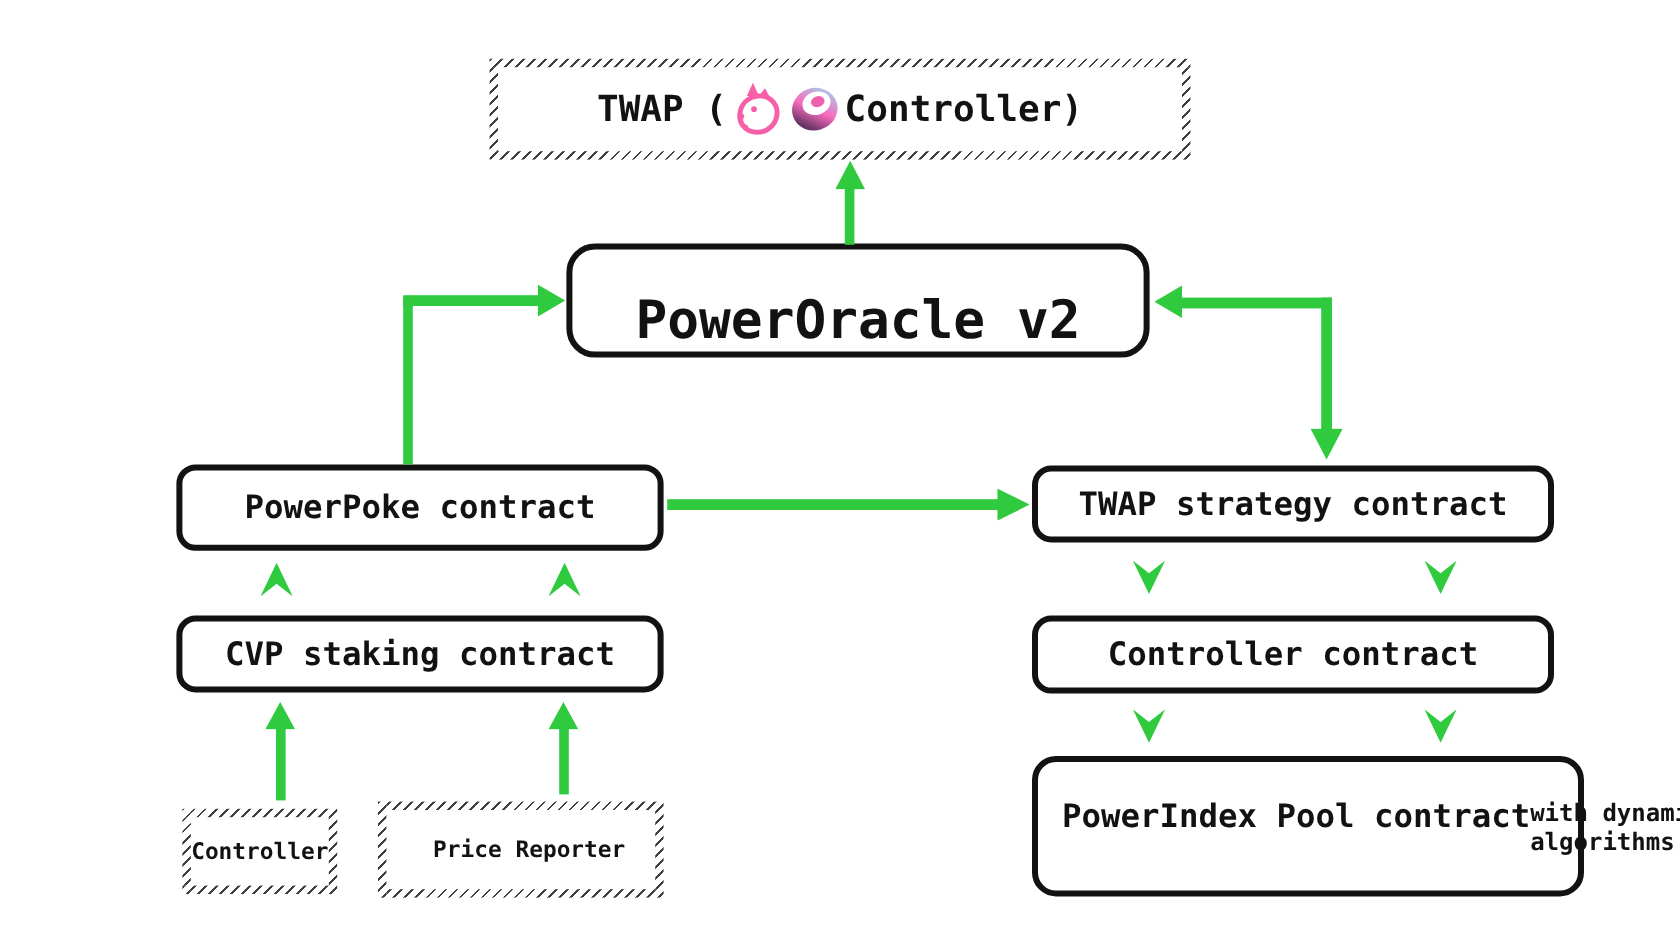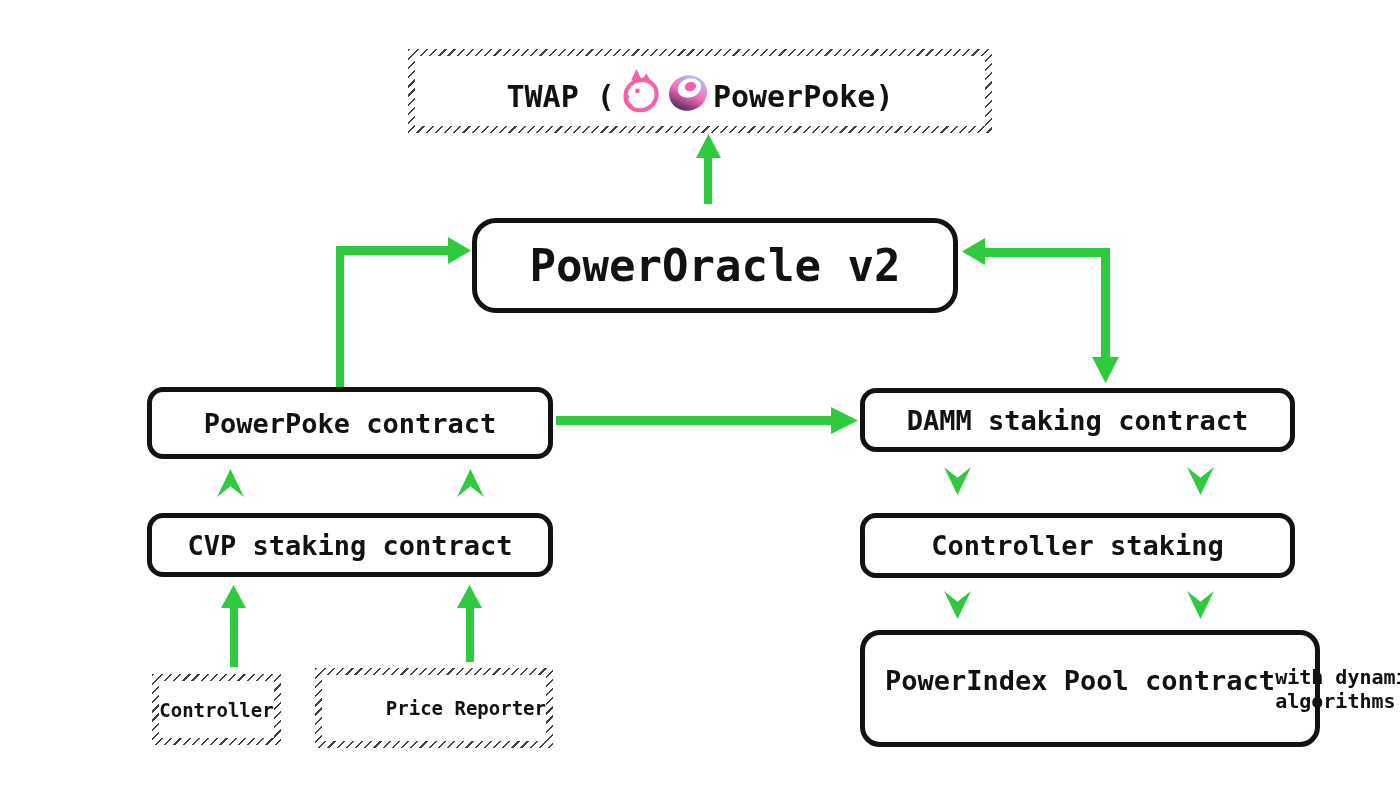--- a/index.html
+++ b/index.html
@@ -26,21 +26,21 @@
     display:flex;align-items:center;justify-content:center;font-weight:bold;
   }
   .stem{position:absolute;background:var(--green);}
   .head{position:absolute;background:var(--green);}
   .head-up{clip-path:polygon(50% 0,100% 100%,0 100%);}
   .head-down{clip-path:polygon(0 0,100% 0,50% 100%);}
   .head-left{clip-path:polygon(0 50%,100% 0,100% 100%);}
   .head-right{clip-path:polygon(0 0,100% 50%,0 100%);}
   .chev-up{position:absolute;background:var(--green);clip-path:polygon(50% 0,100% 100%,50% 62%,0 100%);}
   .chev-down{position:absolute;background:var(--green);clip-path:polygon(0 0,50% 38%,100% 0,50% 100%);}
-  .twap-row{display:flex;align-items:flex-end;gap:4px;font-size:30px;font-weight:bold;}
+  .twap-row{display:flex;align-items:center;gap:4px;font-size:30px;font-weight:bold;}
   .multi{display:flex;flex-direction:row;align-items:flex-start;justify-content:center;white-space:nowrap;}
   .pi-title{font-size:27px;font-weight:bold;line-height:1.2;}
   .pi-sub{font-size:20px;font-weight:bold;line-height:1.2;white-space:normal;}
 </style>
 </head>
 <body>
 
 <div class="canvas">
 
   <div class="hatched" style="left:408px;top:49px;width:584px;height:84px;">
@@ -64,52 +64,52 @@
               <stop offset="1" stop-color="#141432"></stop>
             </linearGradient>
           </defs>
           <g transform="rotate(-18 22 22)">
             <ellipse cx="22" cy="22" rx="20" ry="18.5" fill="url(#sg)"></ellipse>
             <ellipse cx="25" cy="17.5" rx="12.5" ry="10" fill="#ffffff"></ellipse>
             <ellipse cx="26.5" cy="16.5" rx="6" ry="4.8" fill="#ef5fb0"></ellipse>
           </g>
         </svg>
       </span>
-      <span>PowerPoke)</span>
+      <span>Controller)</span>
     </div>
   </div>
 
-  <div class="box r22" style="left:472px;top:218px;width:486px;height:95px;font-size:44px;">
+  <div class="box r22" style="left:472px;top:203px;width:486px;height:95px;font-size:44px;align-items:flex-end;">
     <span>PowerOracle v2</span>
   </div>
 
   <div class="box r16" style="left:147px;top:387px;width:406px;height:72px;font-size:27px;">
     <span>PowerPoke contract</span>
   </div>
 
   <div class="box r16" style="left:147px;top:513px;width:406px;height:64px;font-size:27px;">
     <span>CVP staking contract</span>
   </div>
 
   <div class="hatched" style="left:152px;top:674px;width:129px;height:71px;font-size:19px;">
     <span>Controller</span>
   </div>
 
-  <div class="hatched" style="left:315px;top:668px;width:238px;height:80px;font-size:19px;justify-content:flex-end;padding-left:14px;">
+  <div class="hatched" style="left:315px;top:668px;width:238px;height:80px;font-size:19px;justify-content:center;padding-left:14px;">
     <div class="multi">
       <span>Price Reporter</span>
     </div>
   </div>
 
   <div class="box r16" style="left:860px;top:388px;width:435px;height:64px;font-size:27px;">
-    <span>DAMM staking contract</span>
+    <span>TWAP strategy contract</span>
   </div>
 
   <div class="box r16" style="left:860px;top:513px;width:435px;height:65px;font-size:27px;">
-    <span>Controller staking</span>
+    <span>Controller contract</span>
   </div>
 
   <div class="box" style="left:860px;top:630px;width:460px;height:117px;border-radius:20px;justify-content:flex-start;padding-left:20px;">
     <div class="multi" style="align-items:flex-start;">
       <span class="pi-title">PowerIndex Pool contract</span>
       <span class="pi-sub" style="white-space:normal;width:400px;">with dynamic weights changing algorithms</span>
     </div>
   </div>
 
   <div class="stem" style="left:704px;top:156px;width:8px;height:48px;"></div>

